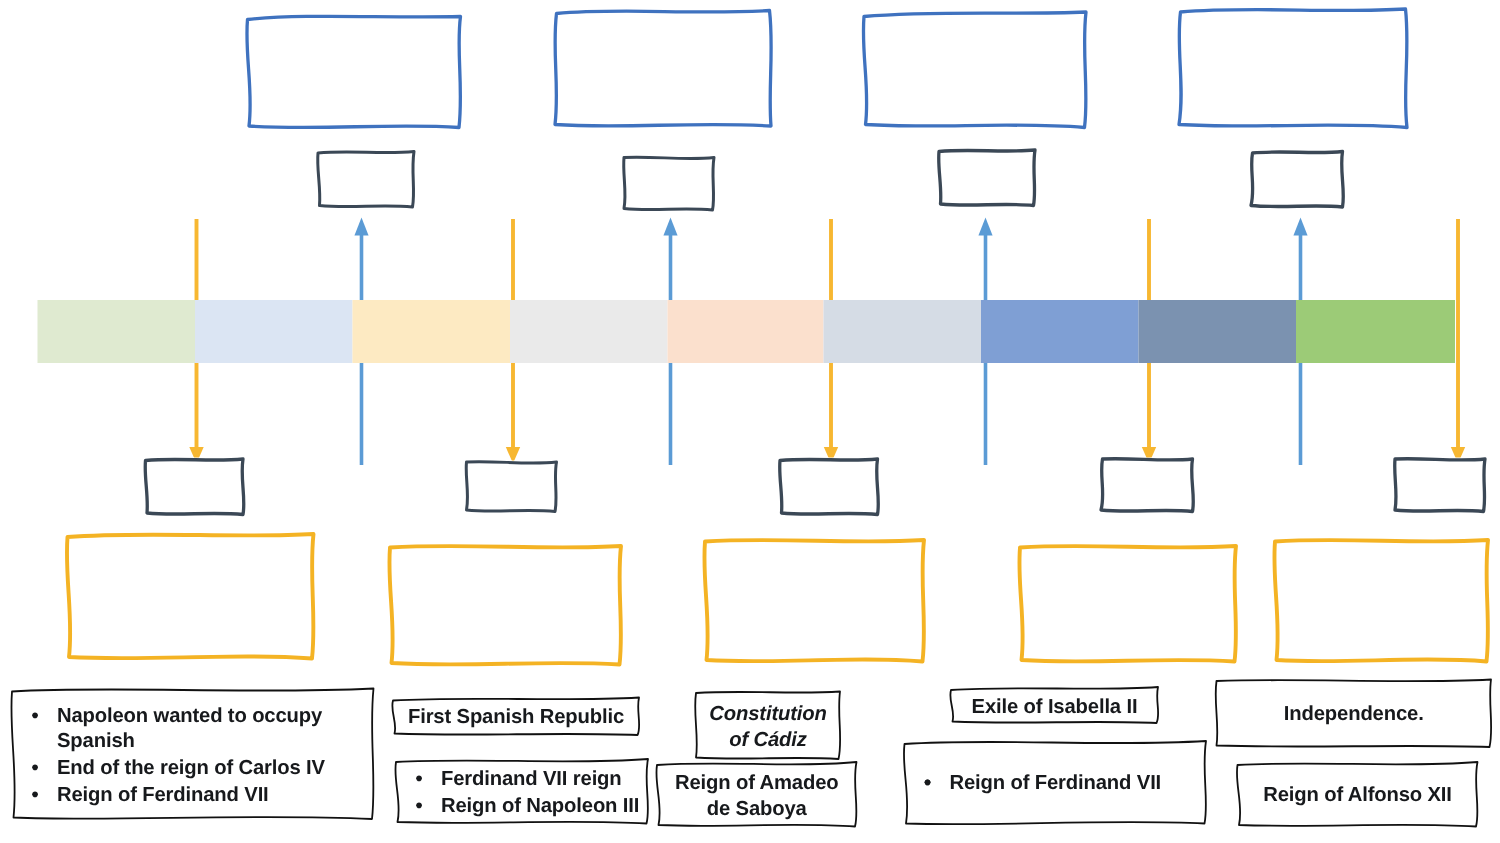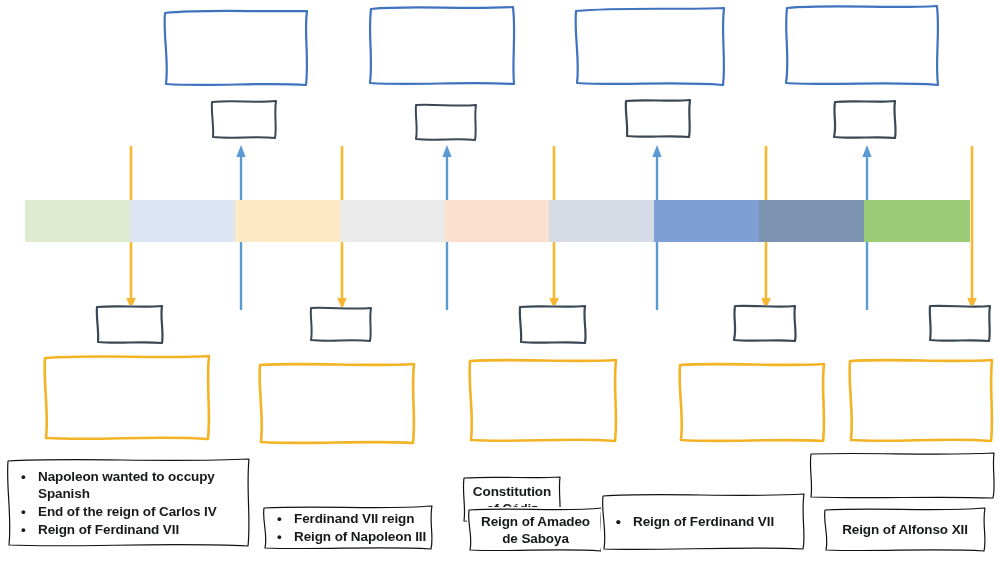--- a/index.html
+++ b/index.html
@@ -321,71 +321,88 @@
     </svg>
     <div class="body">
       <ul>
         <li><span class="bullet">•</span><span>Napoleon wanted to occupy Spanish</span></li>
         <li><span class="bullet">•</span><span>End of the reign of Carlos IV</span></li>
         <li><span class="bullet">•</span><span>Reign of Ferdinand VII</span></li>
       </ul>
     </div>
   </div>
 
+  <div class="txtbox" style="left:260px;top:464px;width:168px;height:28px;">
+    <svg viewBox="0 0 168 28" preserveAspectRatio="none">
+      <path d="M2,3 C 55,0 115,4 166,1 C 164,10 168,20 165,26 C 114,24 55,27 3,25 C 5,18 0,10 2,3 Z" fill="#ffffff" stroke="#111111" stroke-width="1.2" stroke-linejoin="round"></path>
+    </svg>
+    <div class="body">
+      <div class="line">First Spanish Republic</div>
+    </div>
+  </div>
 
   <div class="txtbox" style="left:262px;top:505px;width:172px;height:46px;">
     <svg viewBox="0 0 172 46" preserveAspectRatio="none">
       <path d="M2,3 C 58,0 118,5 170,1 C 167,16 172,32 169,44 C 117,41 57,45 3,43 C 6,30 0,15 2,3 Z" fill="#ffffff" stroke="#111111" stroke-width="1.2" stroke-linejoin="round"></path>
     </svg>
     <div class="body">
       <ul>
         <li><span class="bullet">•</span><span>Ferdinand VII reign</span></li>
         <li><span class="bullet">•</span><span>Reign of Napoleon III</span></li>
       </ul>
     </div>
   </div>
 
-  <div class="txtbox" style="left:462px;top:476px;width:100px;height:48px;">
+  <div class="txtbox" style="left:462px;top:460px;width:100px;height:48px;font-style:italic;">
     <svg viewBox="0 0 100 48" preserveAspectRatio="none">
       <path d="M2,2 C 35,0 68,3 98,1 C 96,17 100,33 97,46 C 67,44 34,47 2,45 C 4,31 0,16 2,2 Z" fill="#ffffff" stroke="#111111" stroke-width="1.2" stroke-linejoin="round"></path>
     </svg>
     <div class="body">
       <div class="line">Constitution</div>
       <div class="line">of Cádiz</div>
     </div>
   </div>
 
-  <div class="txtbox" style="left:467px;top:507px;width:137px;height:46px;">
+  <div class="txtbox" style="left:436px;top:507px;width:137px;height:46px;">
     <svg viewBox="0 0 137 46" preserveAspectRatio="none">
       <path d="M2,3 C 46,0 95,5 135,1 C 132,16 137,32 134,44 C 93,41 45,45 3,43 C 6,30 0,15 2,3 Z" fill="#ffffff" stroke="#111111" stroke-width="1.2" stroke-linejoin="round"></path>
     </svg>
     <div class="body">
       <div class="line">Reign of Amadeo</div>
       <div class="line">de Saboya</div>
     </div>
   </div>
 
+  <div class="txtbox" style="left:632px;top:457px;width:142px;height:27px;">
+    <svg viewBox="0 0 142 27" preserveAspectRatio="none">
+      <path d="M2,3 C 48,0 98,4 140,1 C 138,10 142,19 139,25 C 97,23 48,26 3,24 C 5,17 0,10 2,3 Z" fill="#ffffff" stroke="#111111" stroke-width="1.2" stroke-linejoin="round"></path>
+    </svg>
+    <div class="body">
+      <div class="line">Exile of Isabella II</div>
+    </div>
+  </div>
 
   <div class="txtbox justify" style="left:601px;top:492px;width:205px;height:60px;">
     <svg viewBox="0 0 205 60" preserveAspectRatio="none">
       <path d="M2,4 C 62,0 138,6 203,2 C 200,22 205,42 202,57 C 138,54 62,59 3,57 C 6,38 0,20 2,4 Z" fill="#ffffff" stroke="#111111" stroke-width="1.2" stroke-linejoin="round"></path>
     </svg>
     <div class="body">
       <ul>
         <li><span class="bullet">•</span></li>
         <li><span class="bullet">•</span><span>Reign of Ferdinand VII</span></li>
       </ul>
     </div>
   </div>
 
   <div class="txtbox" style="left:809px;top:452px;width:187px;height:48px;">
     <svg viewBox="0 0 187 48" preserveAspectRatio="none">
       <path d="M2,2 C 62,0 126,4 185,1 C 183,17 187,33 184,46 C 125,44 62,47 2,45 C 4,31 0,16 2,2 Z" fill="#ffffff" stroke="#111111" stroke-width="1.2" stroke-linejoin="round"></path>
     </svg>
     <div class="body">
+      <div class="line">Independence.</div>
     </div>
   </div>
 
   <div class="txtbox" style="left:823px;top:507px;width:164px;height:46px;">
     <svg viewBox="0 0 164 46" preserveAspectRatio="none">
       <path d="M2,3 C 55,0 112,5 162,1 C 159,16 164,32 161,44 C 111,41 54,45 3,43 C 6,30 0,15 2,3 Z" fill="#ffffff" stroke="#111111" stroke-width="1.2" stroke-linejoin="round"></path>
     </svg>
     <div class="body">
       <div class="line">Reign of Alfonso XII</div>
     </div>

